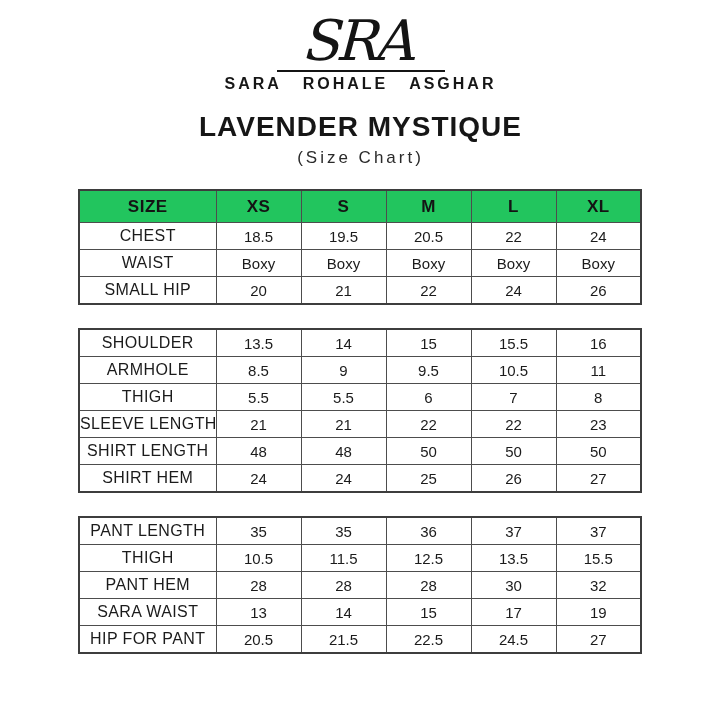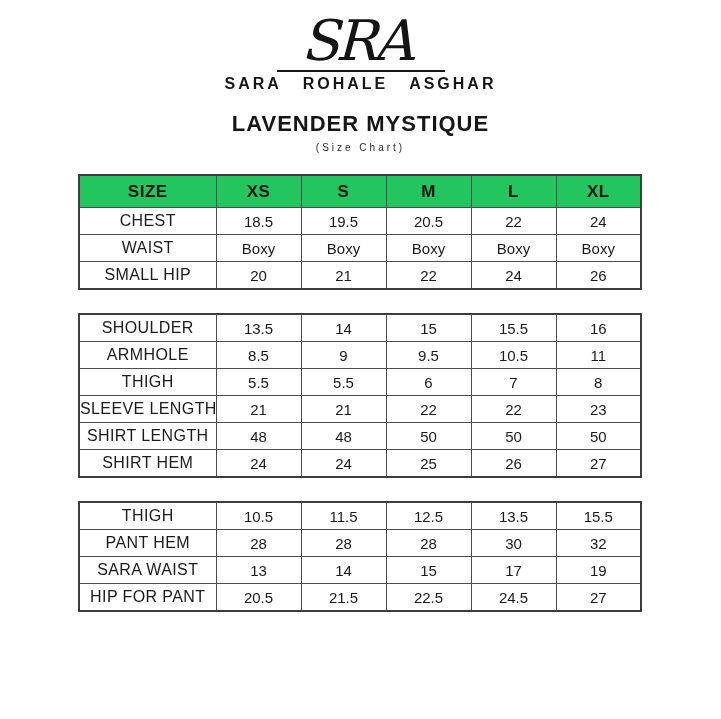--- a/index.html
+++ b/index.html
@@ -45,29 +45,29 @@
     font-weight: bold;
     letter-spacing: 3px;
     word-spacing: 14px;
     color: #161616;
   }
 
   
   .title {
     margin-top: 18px;
     text-align: center;
-    font-size: 22px;
+    font-size: 28px;
     font-weight: bold;
     letter-spacing: 1px;
     color: #161616;
   }
   .subtitle {
     margin-top: 5px;
     text-align: center;
-    font-size: 10px;
+    font-size: 17px;
     letter-spacing: 3px;
     color: #2a2a2a;
   }
 
   
   .tables {
     margin-top: 21px;
   }
   table.size-table {
     border-collapse: collapse;
@@ -237,20 +237,28 @@
         <colgroup>
           <col class="label-col">
           <col class="val-col">
           <col class="val-col">
           <col class="val-col">
           <col class="val-col">
           <col class="val-col">
         </colgroup>
         <tbody>
           <tr class="data-row">
+            <th>PANT LENGTH</th>
+            <td>35</td>
+            <td>35</td>
+            <td>36</td>
+            <td>37</td>
+            <td>37</td>
+          </tr>
+          <tr class="data-row">
             <th>THIGH</th>
             <td>10.5</td>
             <td>11.5</td>
             <td>12.5</td>
             <td>13.5</td>
             <td>15.5</td>
           </tr>
           <tr class="data-row">
             <th>PANT HEM</th>
             <td>28</td>

